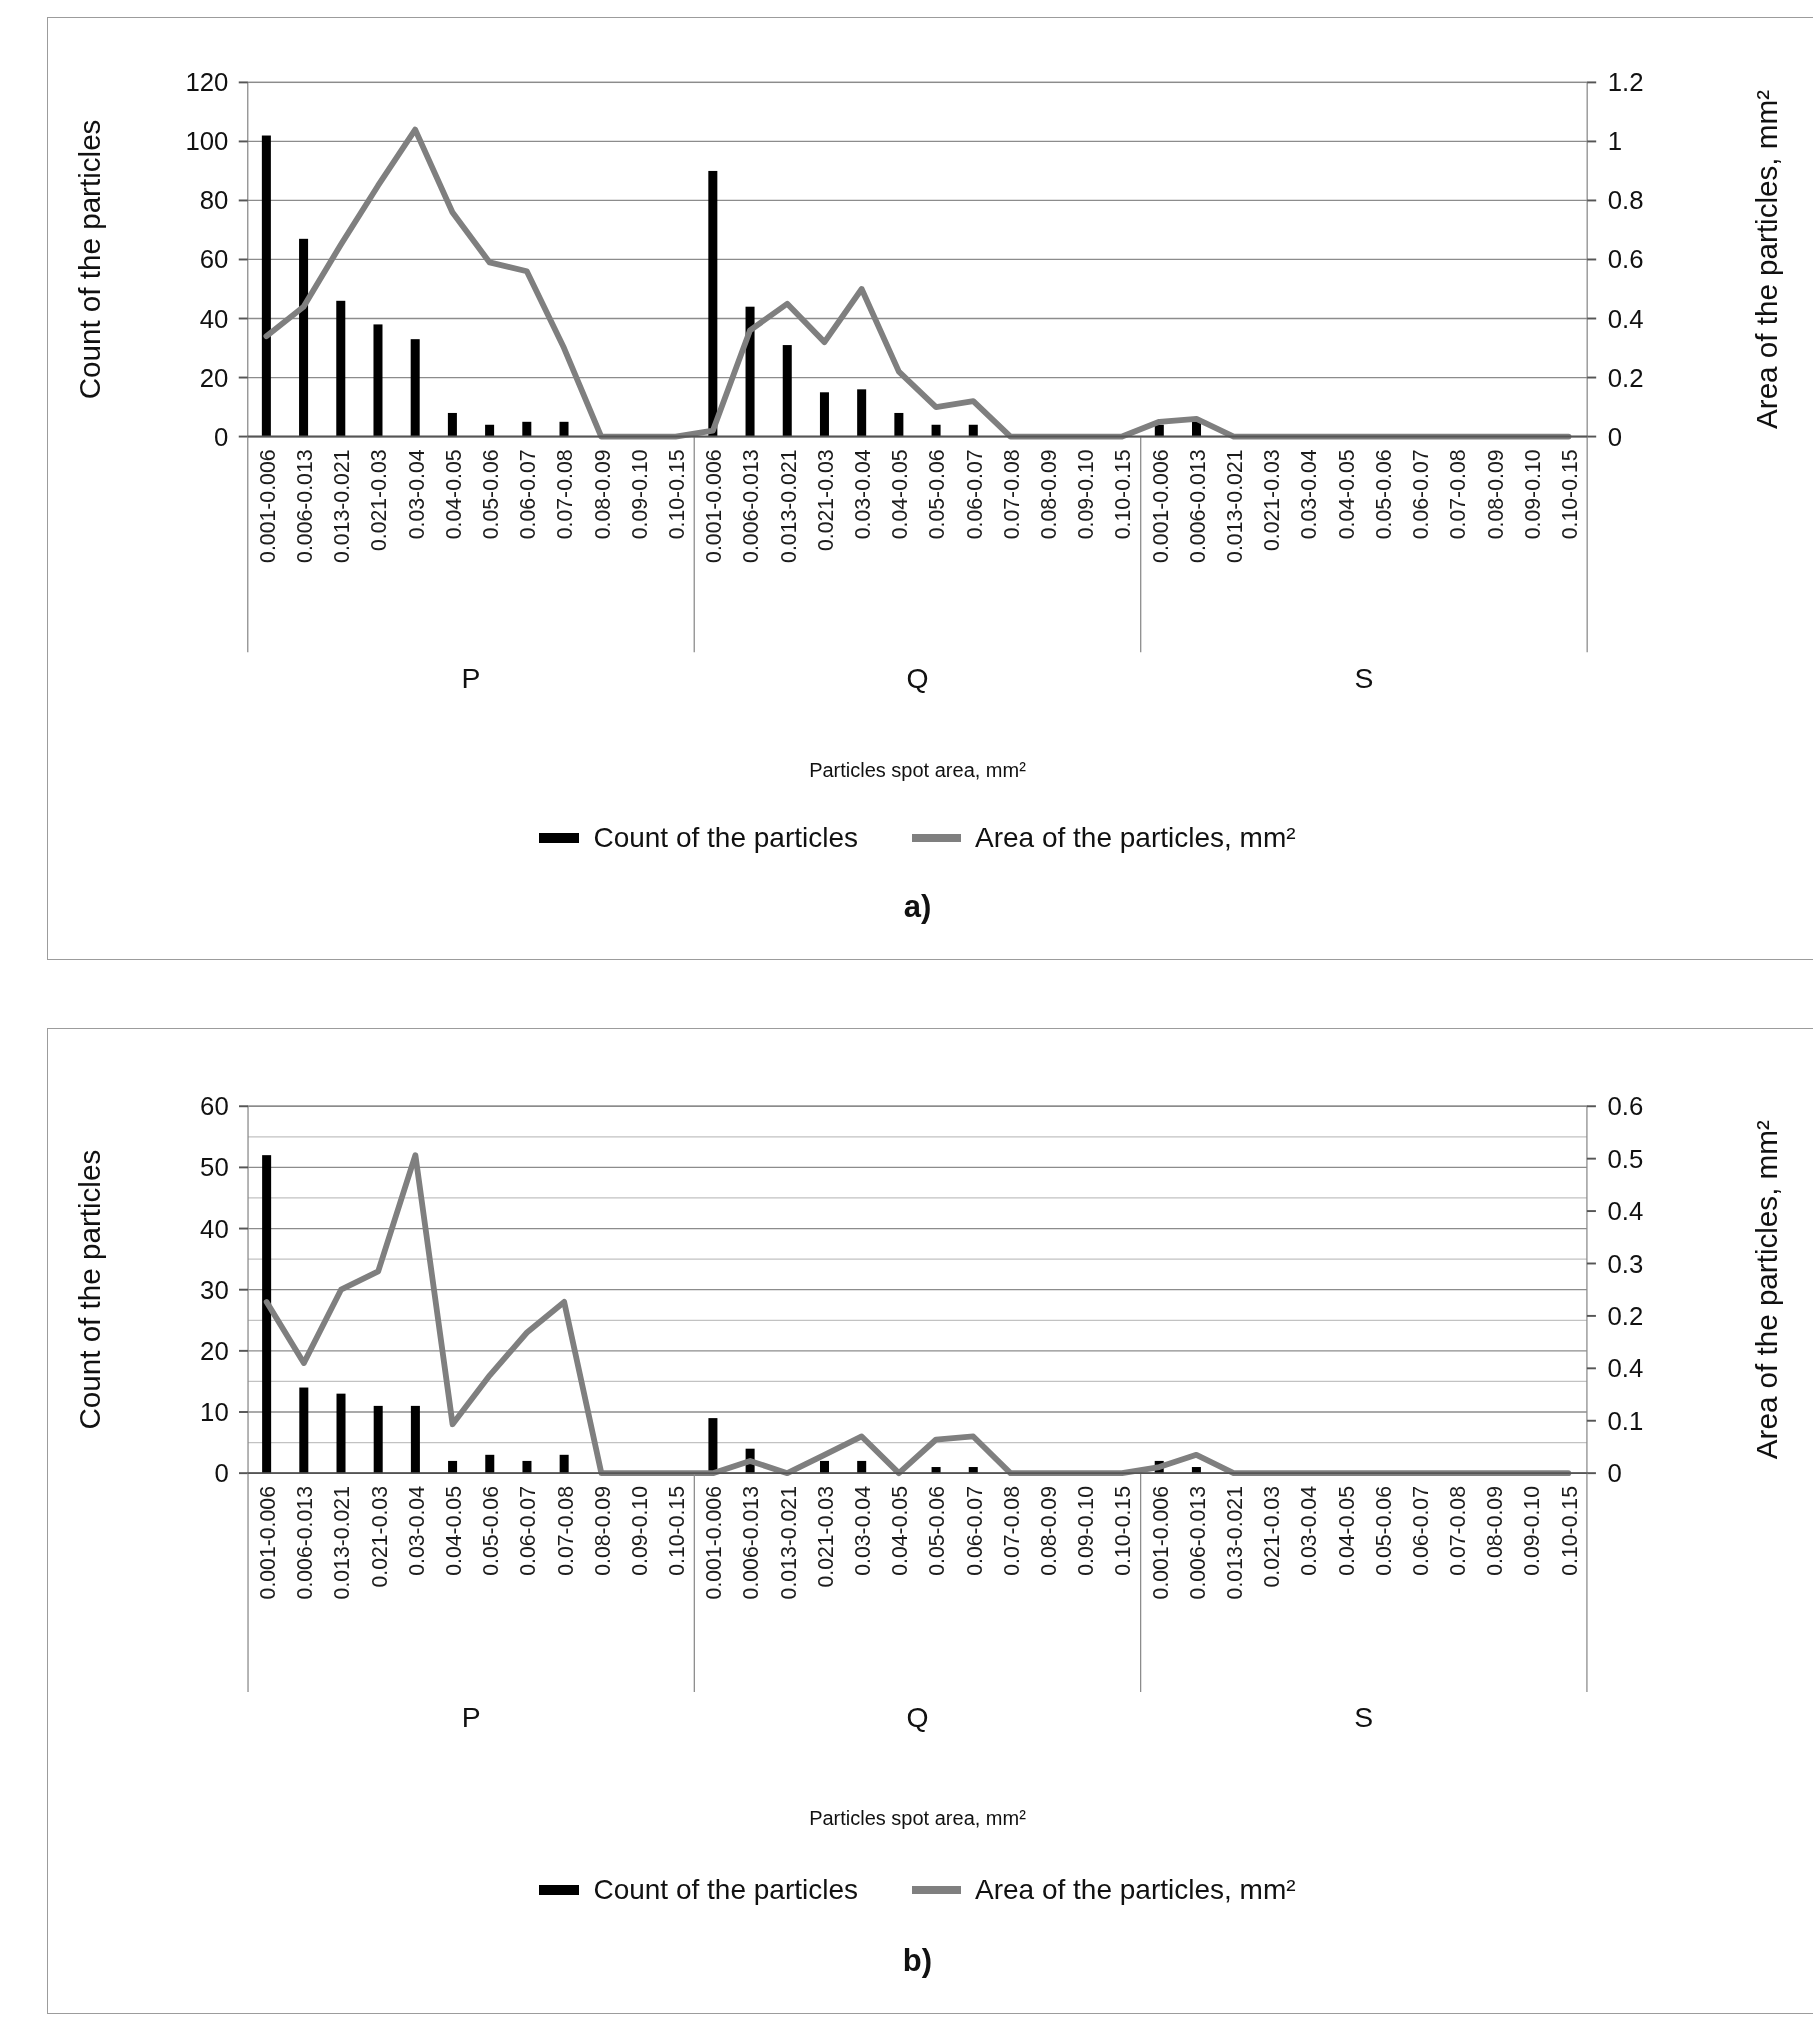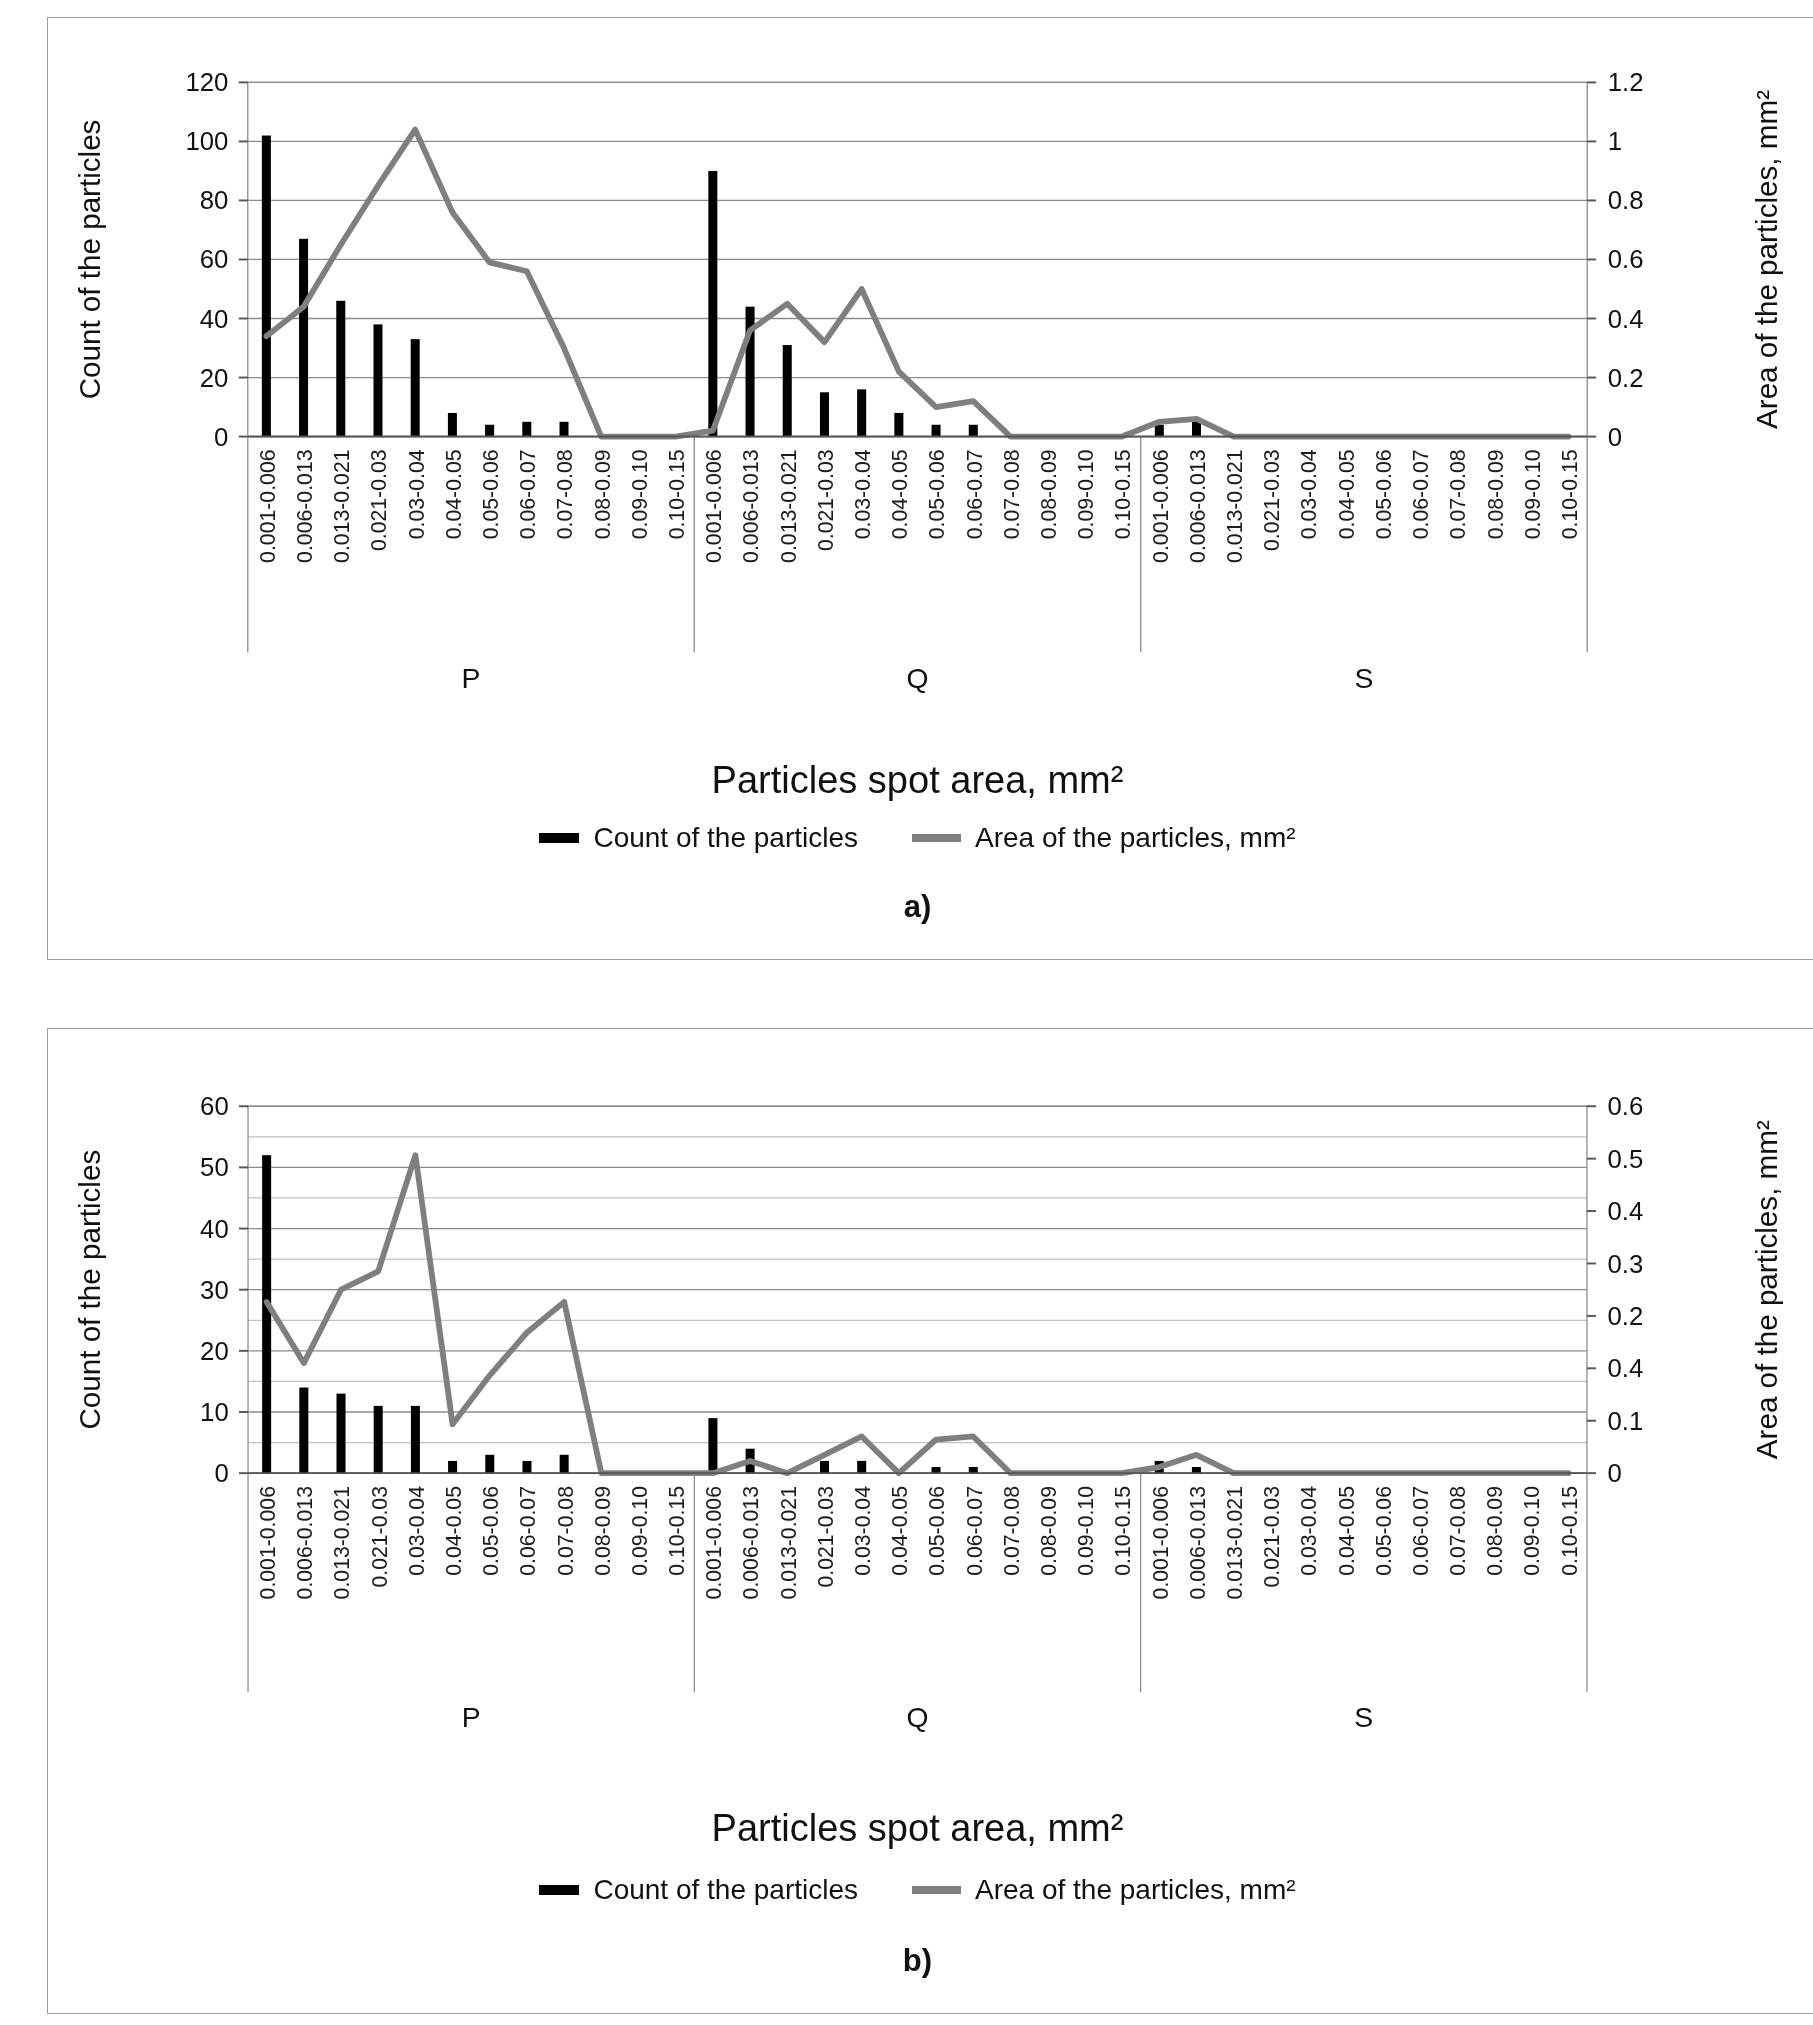--- a/index.html
+++ b/index.html
@@ -6,21 +6,21 @@
   .page{position:relative;width:1814px;height:2025px;background:#ffffff;overflow:hidden;
         font-family:"Liberation Sans",sans-serif;color:#111;margin-left:29px;}
   .panel{position:absolute;left:18px;width:1775px;background:#ffffff;border:1.9px solid #9c9c9c;}
   .panel-a{top:16.7px;height:941px;}
   .panel-b{top:1028px;height:984px;}
   svg.chart{position:absolute;left:0;top:0;}
   .tick{font-size:40px;fill:#111;}
   .cat{font-size:33px;fill:#1c1c1c;}
   .grp{font-size:44px;fill:#111;}
   .ytitle{font-size:46px;fill:#111;}
-  .xlabel{position:absolute;left:200px;width:1339px;text-align:center;font-size:38px;}
+  .xlabel{position:absolute;left:200px;width:1339px;text-align:center;font-size:20px;}
   .legend{position:absolute;left:200px;width:1339px;display:flex;justify-content:center;
           align-items:center;font-size:28px;}
   .legend .sw{display:inline-block;margin-right:14px;}
   .legend .bar-sw{width:40px;height:10.3px;background:#000;}
   .legend .line-sw{width:49px;height:7.7px;background:#7f7f7f;margin-left:54px;}
   .caption{position:absolute;left:200px;width:1339px;text-align:center;font-size:31px;font-weight:bold;}
   .xlabel-a{top:741px;} .legend-a{top:804px;} .caption-a{top:871px;}
   .xlabel-b{top:778px;} .legend-b{top:845px;} .caption-b{top:914px;}
 </style>
 </head>

